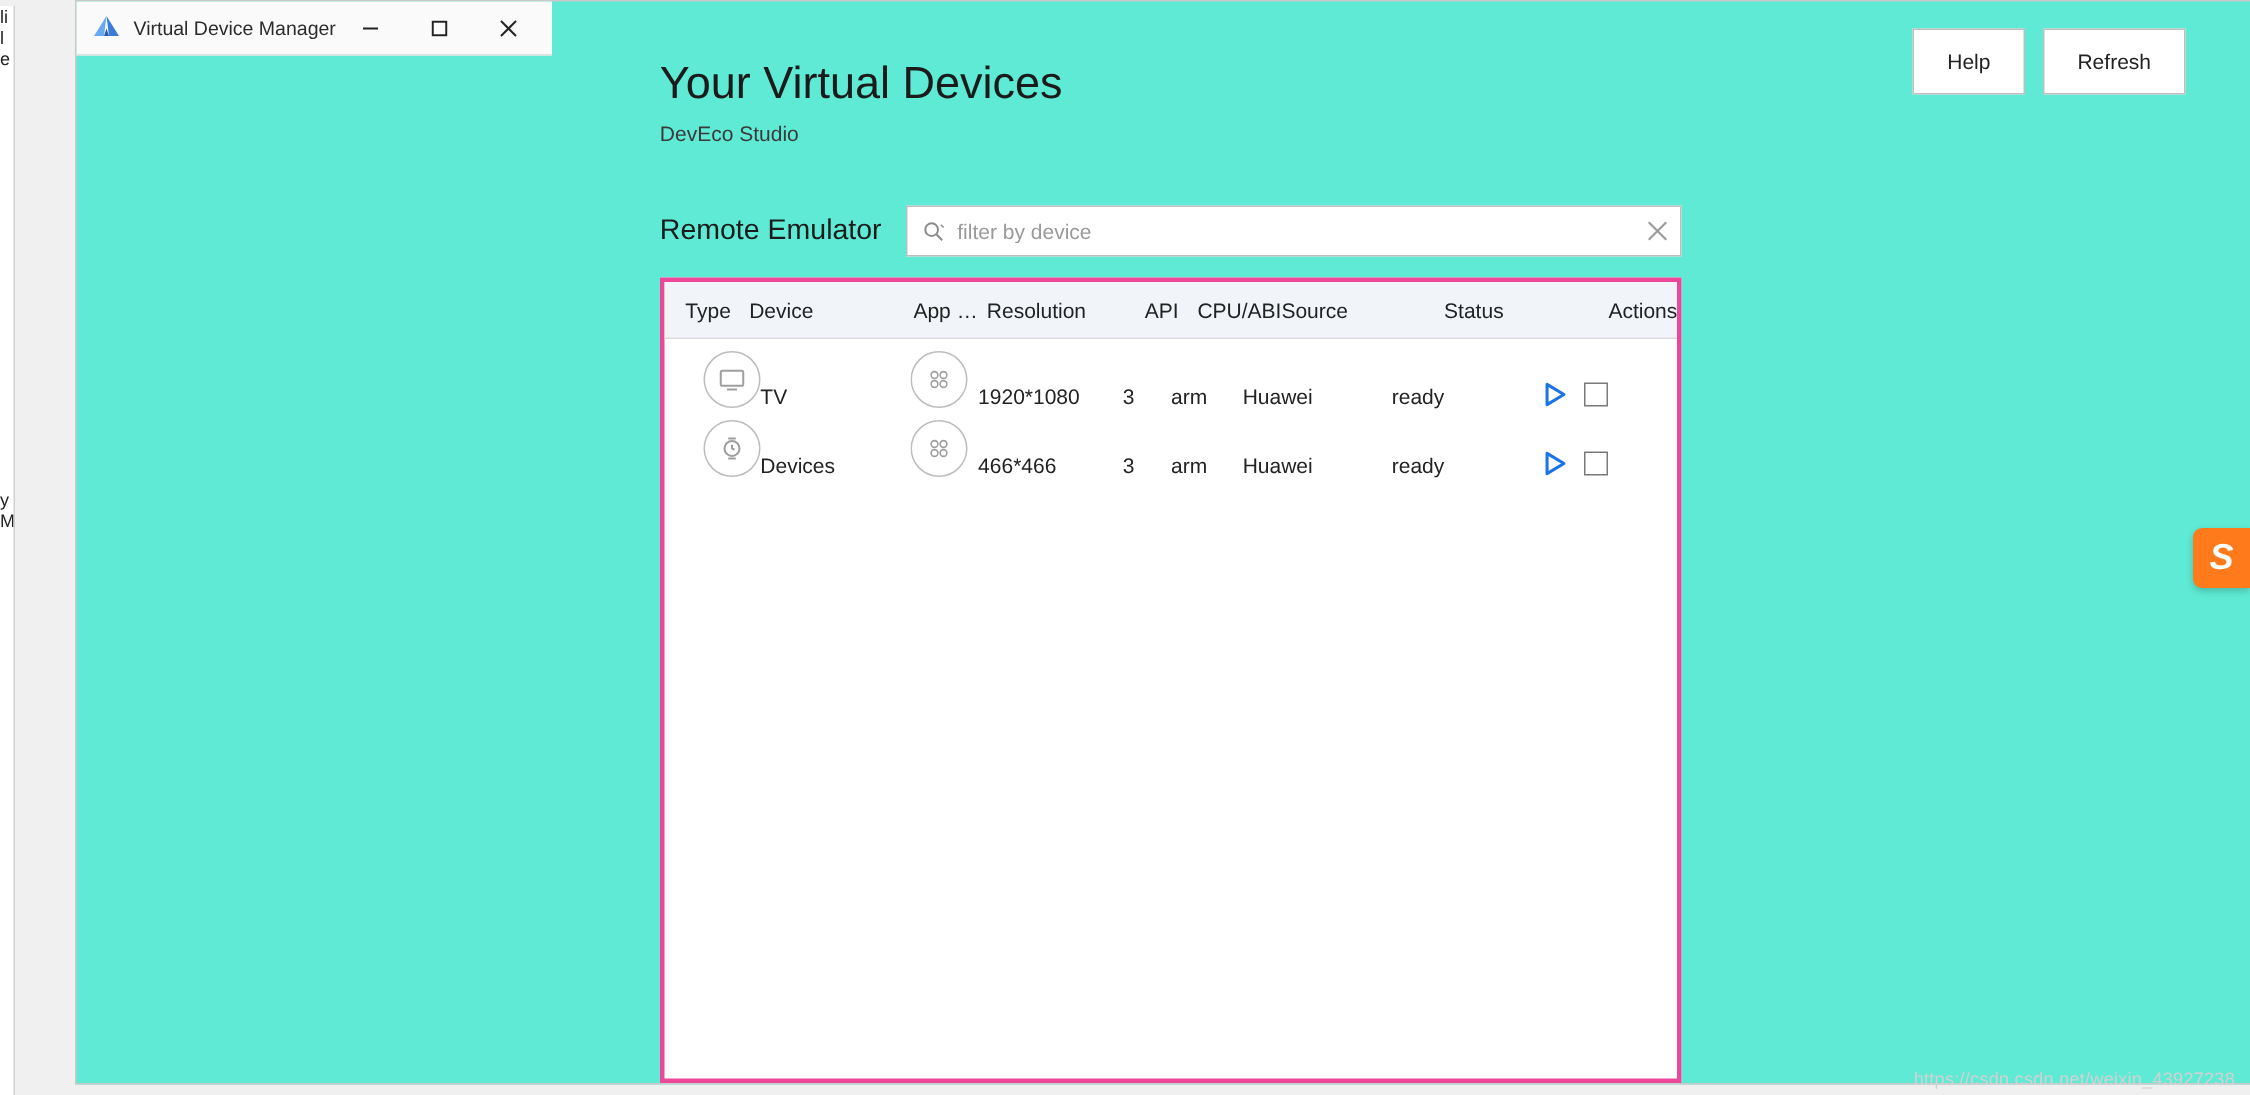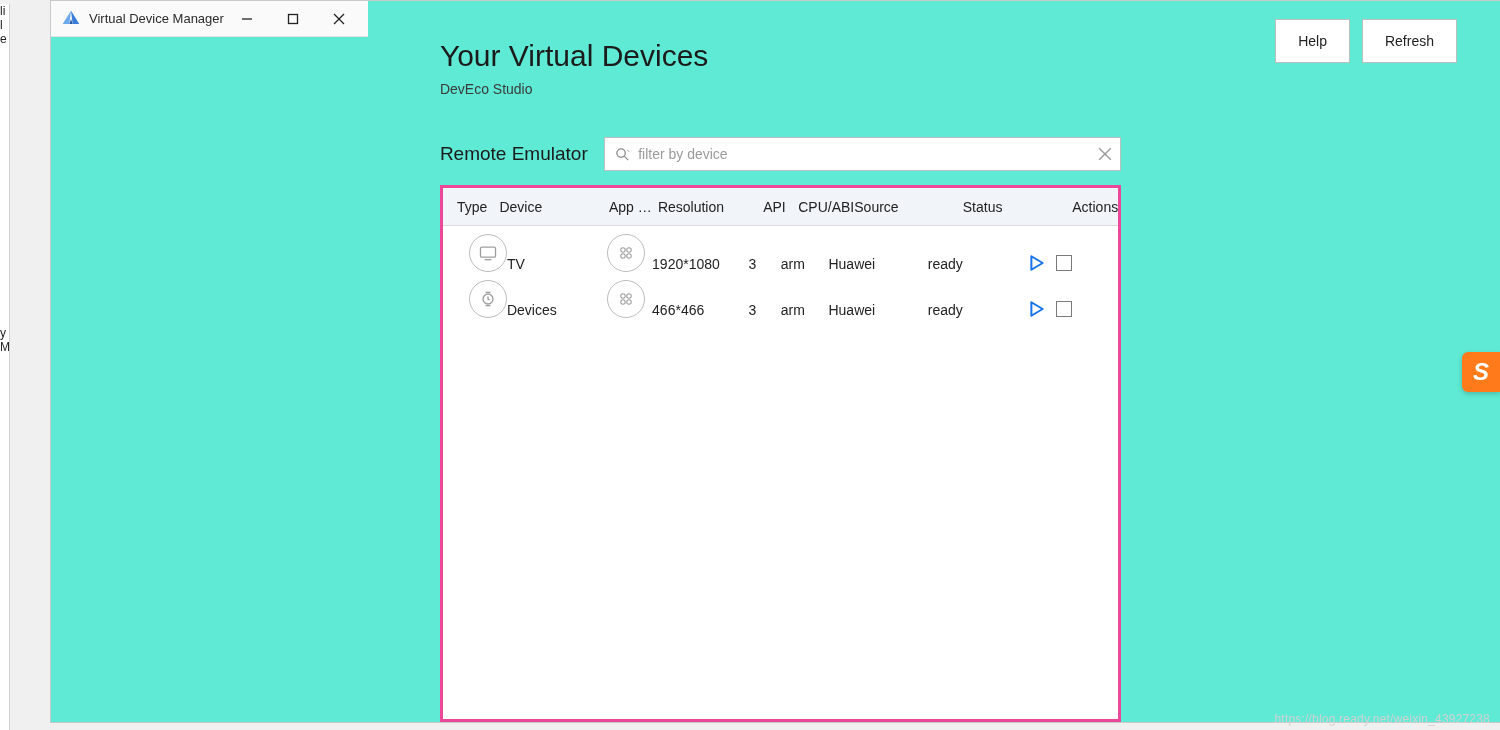--- a/index.html
+++ b/index.html
@@ -322,13 +322,13 @@
   </div>
 
   <div class="footer">
     <div class="btn">Help</div>
     <div class="btn">Refresh</div>
   </div>
 
 </div>
 
 <div class="side-badge">S</div>
-<div class="watermark">https://blog.ready.net/weixin_43927238</div>
+<div class="watermark">https://csdn.csdn.net/weixin_43927238</div>
 
 </body></html>

